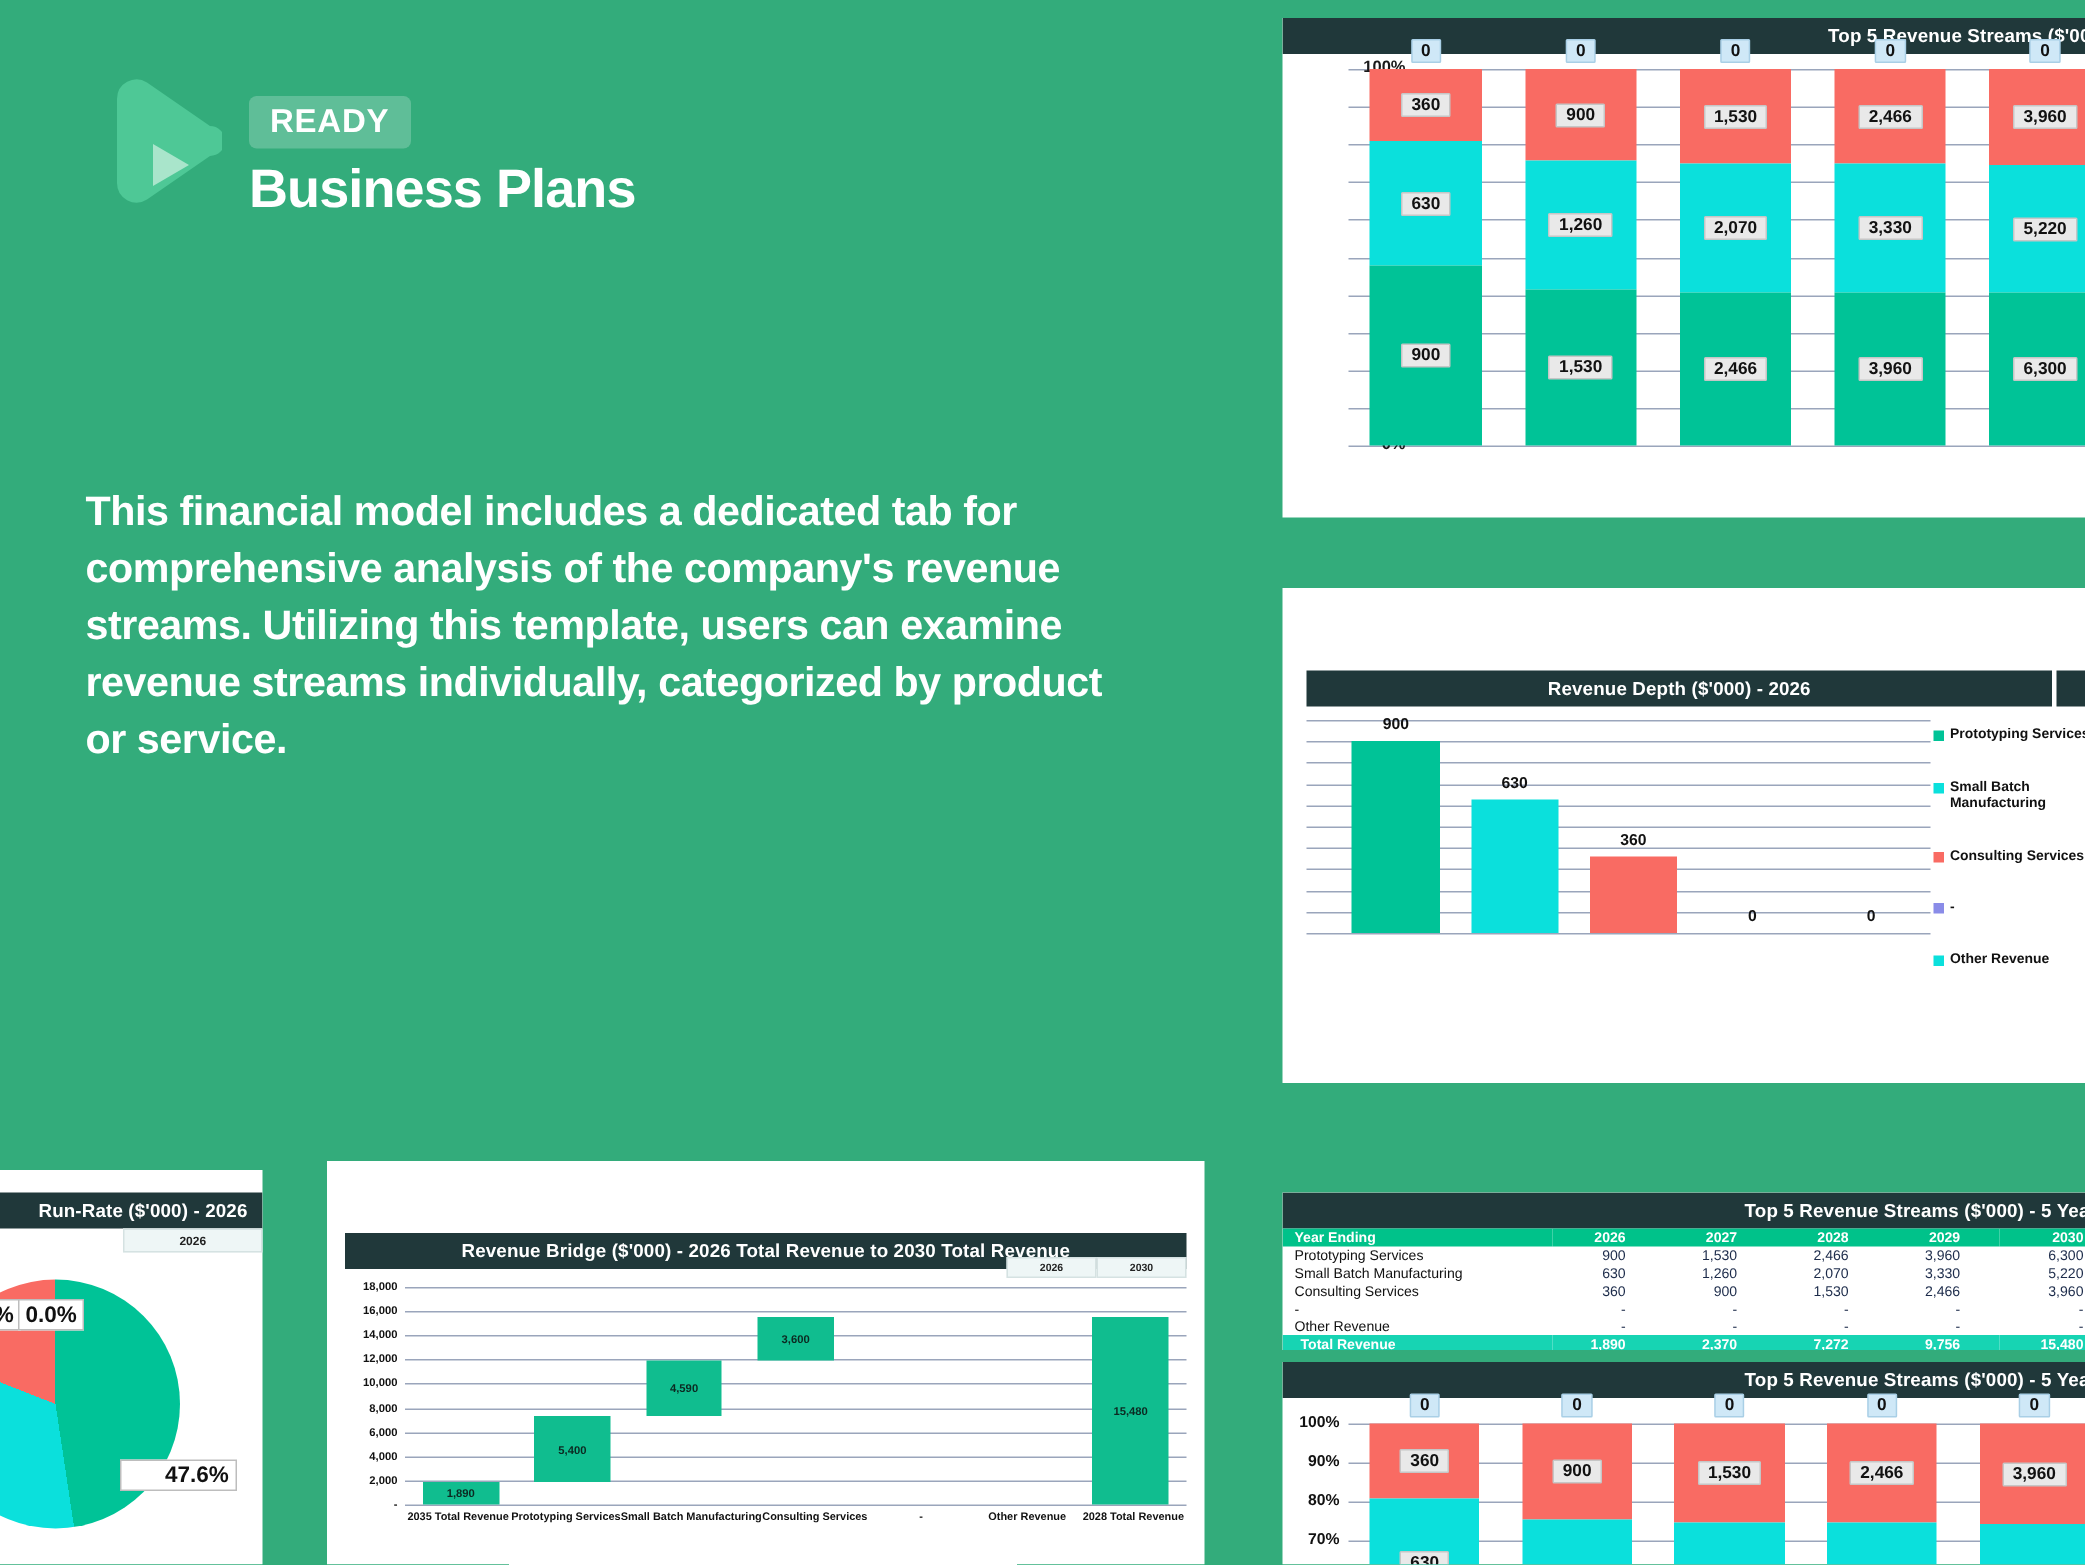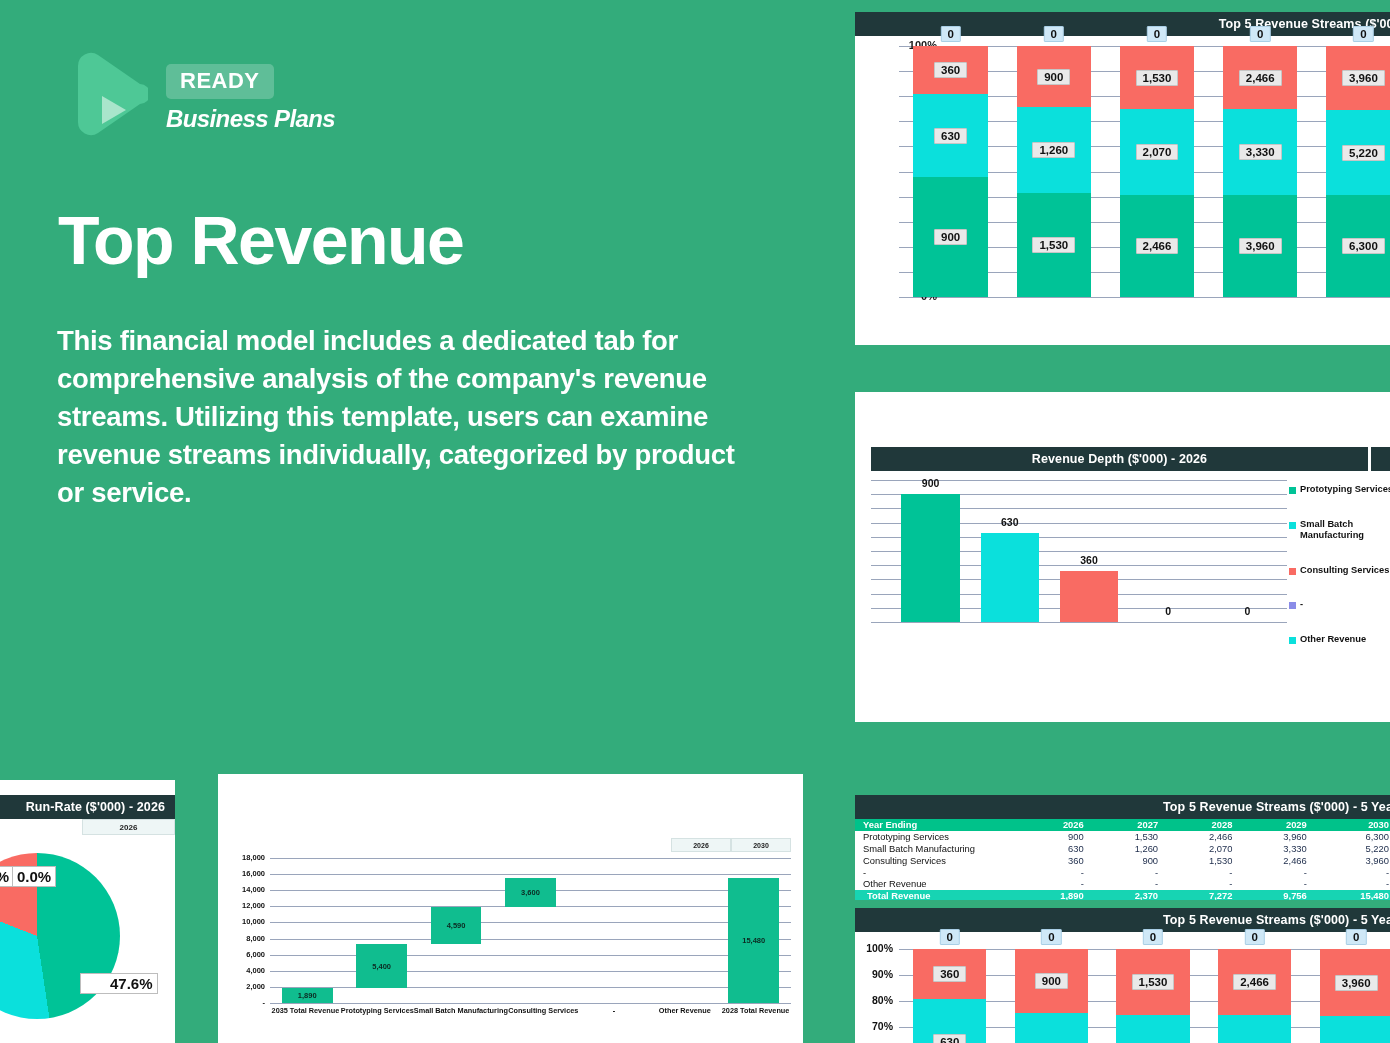--- a/index.html
+++ b/index.html
@@ -18,22 +18,22 @@
   .ready-badge {
     display: inline-block;
     background: rgba(255,255,255,0.22);
     color: #ffffff;
     font-size: 22px; font-weight: 700;
     letter-spacing: 0.5px;
     padding: 4px 14px 5px 14px;
     border-radius: 5px;
   }
   .brand-name {
-    color: #ffffff; font-size: 24px; font-weight: 800;
-    letter-spacing: -0.6px; margin-top: 6px; white-space: nowrap; font-style: italic;
+    color: #ffffff; font-size: 36px; font-weight: 800;
+    letter-spacing: -0.6px; margin-top: 6px; white-space: nowrap;
   }
 
   
   .hero-title {
     position: absolute; left: 58px; top: 206px;
     color: #ffffff; font-size: 68px; font-weight: 800;
     letter-spacing: -1.5px; line-height: 1;
   }
   .hero-body {
     position: absolute; left: 57px; top: 322px; width: 700px;
@@ -178,21 +178,20 @@
         <path d="M8 14 a13 13 0 0 1 20 -11 L70 32 a10 10 0 0 1 0 20 L28 81 a13 13 0 0 1 -20 -11 Z" fill="#4ec896"></path>
         <path d="M32 44 L32 72 L56 58 Z" fill="#a9e5cb"></path>
       </svg>
     </div>
     <div class="logo-text">
       <div class="ready-badge">READY</div>
       <div class="brand-name">Business Plans</div>
     </div>
   </div>
 
-  <div class="hero-title">Top Revenue</div>
   <div class="hero-body">This financial model includes a dedicated tab for comprehensive analysis of the company's revenue streams. Utilizing this template, users can examine revenue streams individually, categorized by product or service.</div>
 
   <div class="card" id="card-top">
     <div class="chart-title-bar">Top 5 Revenue Streams ($'000)</div>
     <div class="pct-chart">
       <div class="pct-plot" id="top-plot">
           <div class="pct-gridrow" style="top: 0%;"></div>
           <div class="pct-ylabel" style="top: 0%;">100%</div>
           <div class="pct-gridrow" style="top: 10%;"></div>
           <div class="pct-ylabel" style="top: 10%;">90%</div>
@@ -368,20 +367,23 @@
     <div class="pie-yearcell">2026</div>
     <div class="pie-canvas" id="pie-canvas" style="background: conic-gradient(rgb(0, 195, 151) 0deg, rgb(0, 195, 151) 171.429deg, rgb(11, 224, 220) 171.429deg, rgb(11, 224, 220) 291.429deg, rgb(249, 107, 99) 291.429deg, rgb(249, 107, 99) 360deg);"></div>
     <div id="pie-labels">
         <div class="pie-pct" style="left: 158px; top: 193px; padding-left: 29px;">47.6%</div>
         <div class="pie-pct" style="left: 48px; top: 86px;">0.0%</div>
         <div class="pie-pct" style="left: 90px; top: 86px;">0.0%</div>
       </div>
   </div>
 
   <div class="card" id="card-bridge">
+    <div class="bridge-titlerow">
+      <div class="chart-title-bar center">Revenue Bridge ($'000) - 2026 Total Revenue to 2030 Total Revenue</div>
+    </div>
     <div class="bridge-yearhdr" id="bridge-years">
         <div class="bridge-yearcell">2026</div>
         <div class="bridge-yearcell">2030</div>
       </div>
     <div class="bridge-plot" id="bridge-plot">
         <div class="bridge-grid" style="top: 0%;"></div>
         <div class="bridge-ylab" style="top: 0%;">18,000</div>
         <div class="bridge-grid" style="top: 11.1111%;"></div>
         <div class="bridge-ylab" style="top: 11.1111%;">16,000</div>
         <div class="bridge-grid" style="top: 22.2222%;"></div>

